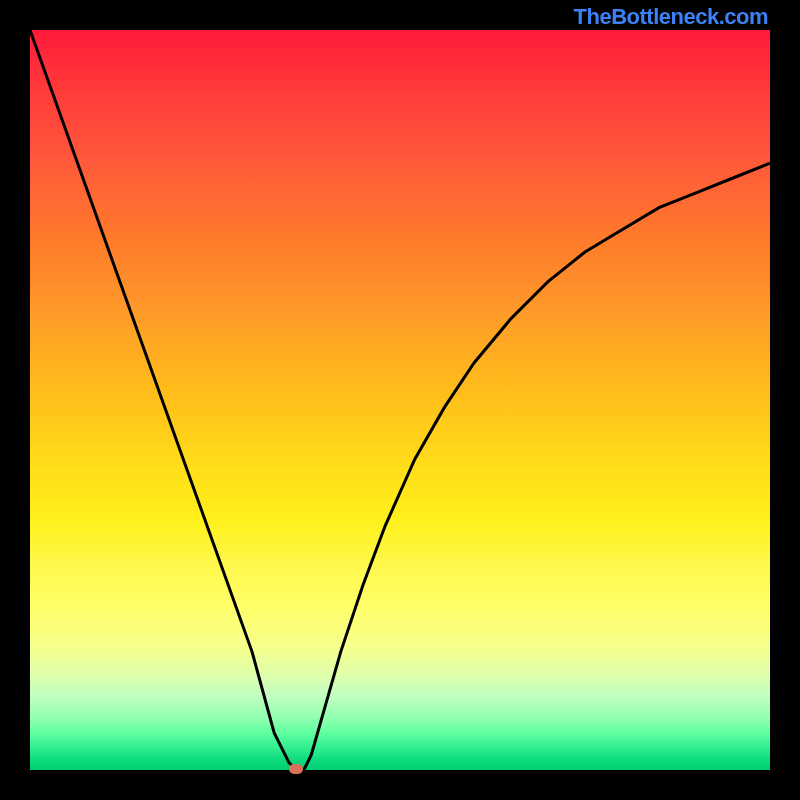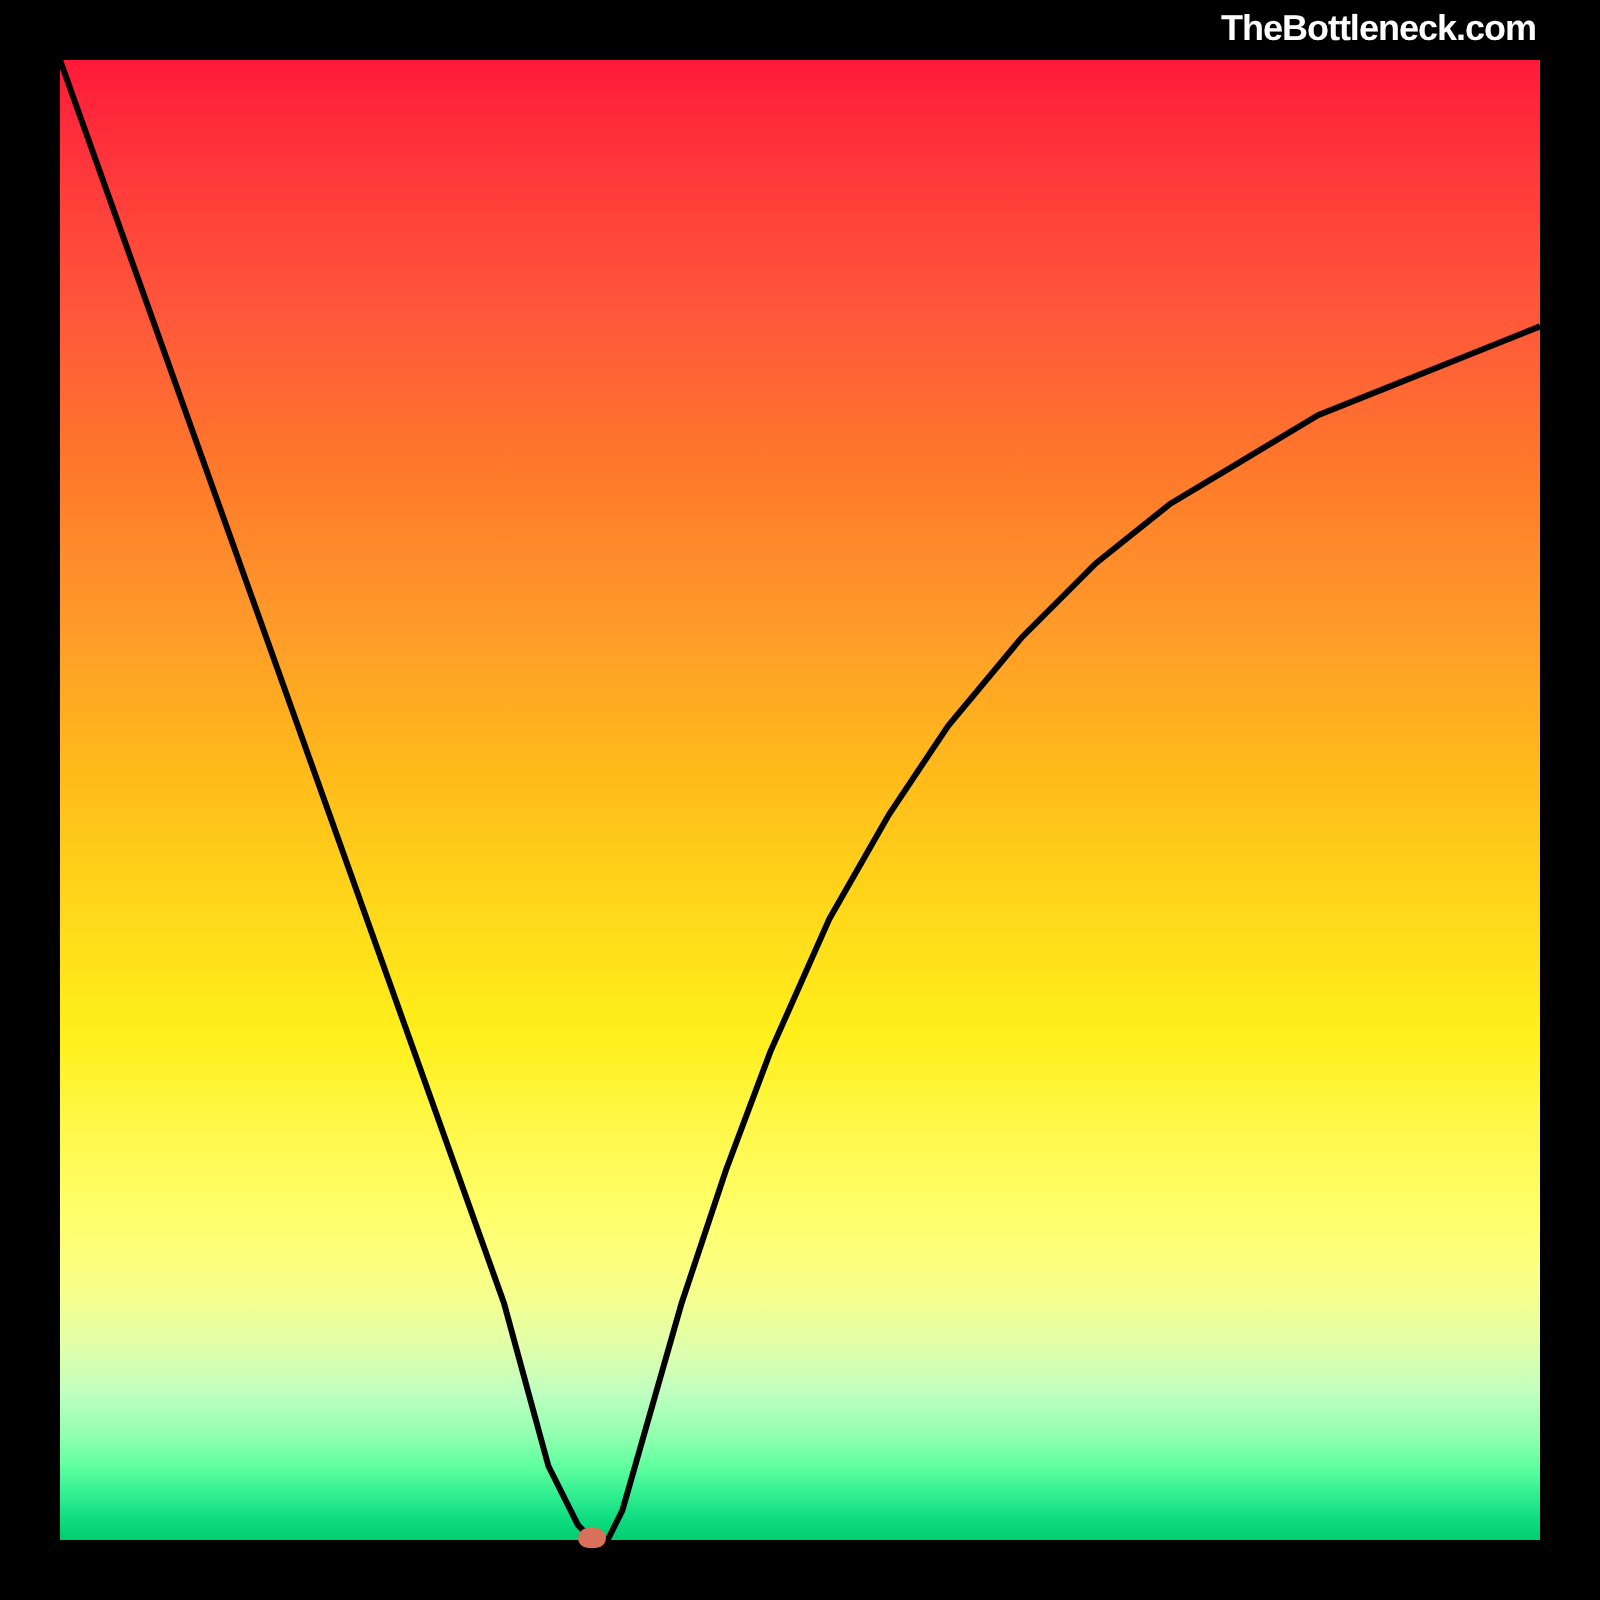--- a/index.html
+++ b/index.html
@@ -44,23 +44,23 @@
       #60ffa0 95%,
       #30ee90 97%,
       #10dd80 98.5%,
       #00cc70 100%
     );
   }
   .watermark {
     position: absolute;
     top: 4px;
     right: 32px;
-    font-size: 18px;
+    font-size: 22px;
     font-weight: bold;
-    color: #ffffff;
+    color: #3b82f6;
     font-family: Arial, sans-serif;
     letter-spacing: -0.5px;
   }
   svg.curve {
     position: absolute;
     top: 0;
     left: 0;
     width: 740px;
     height: 740px;
   }

